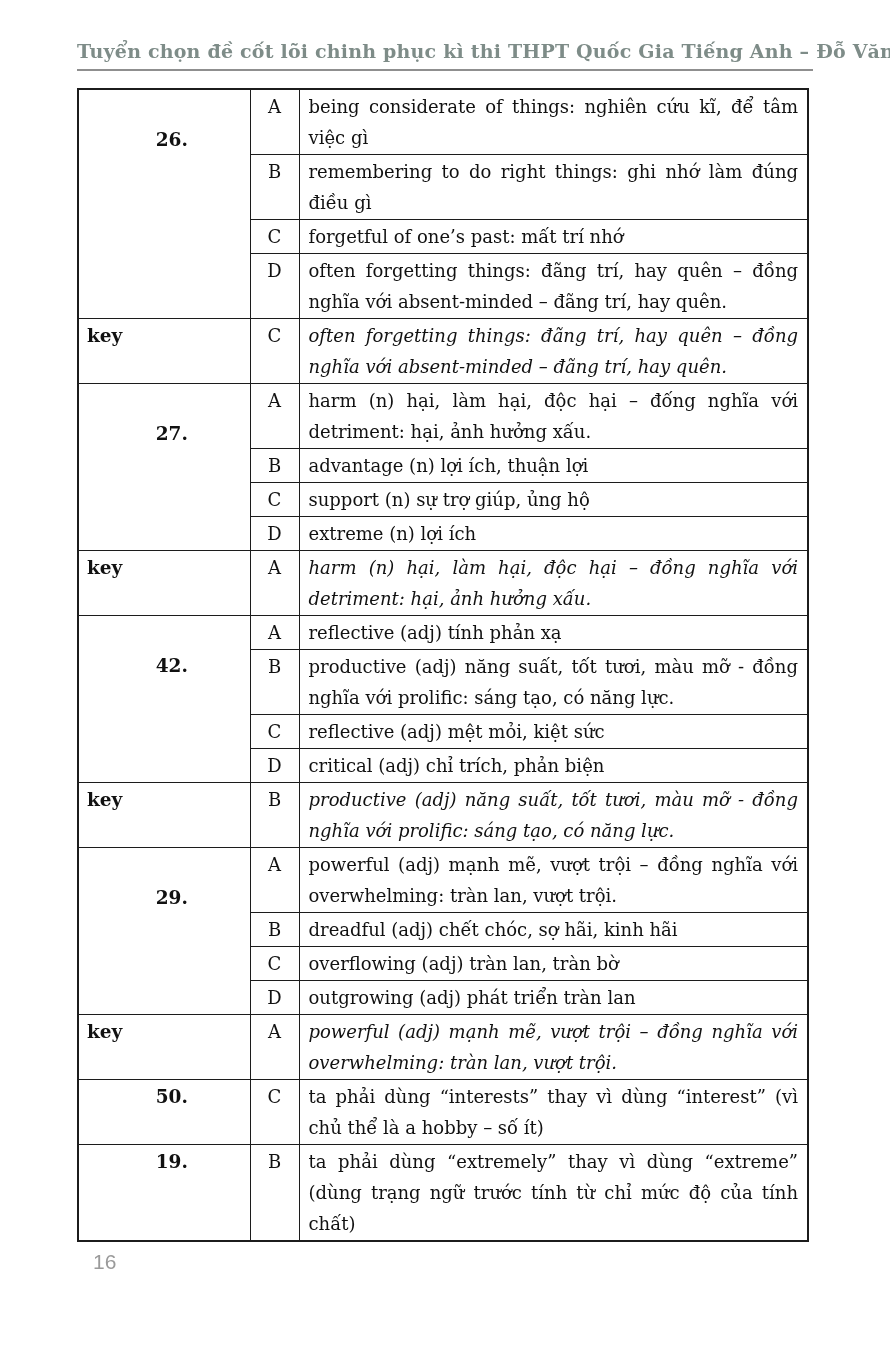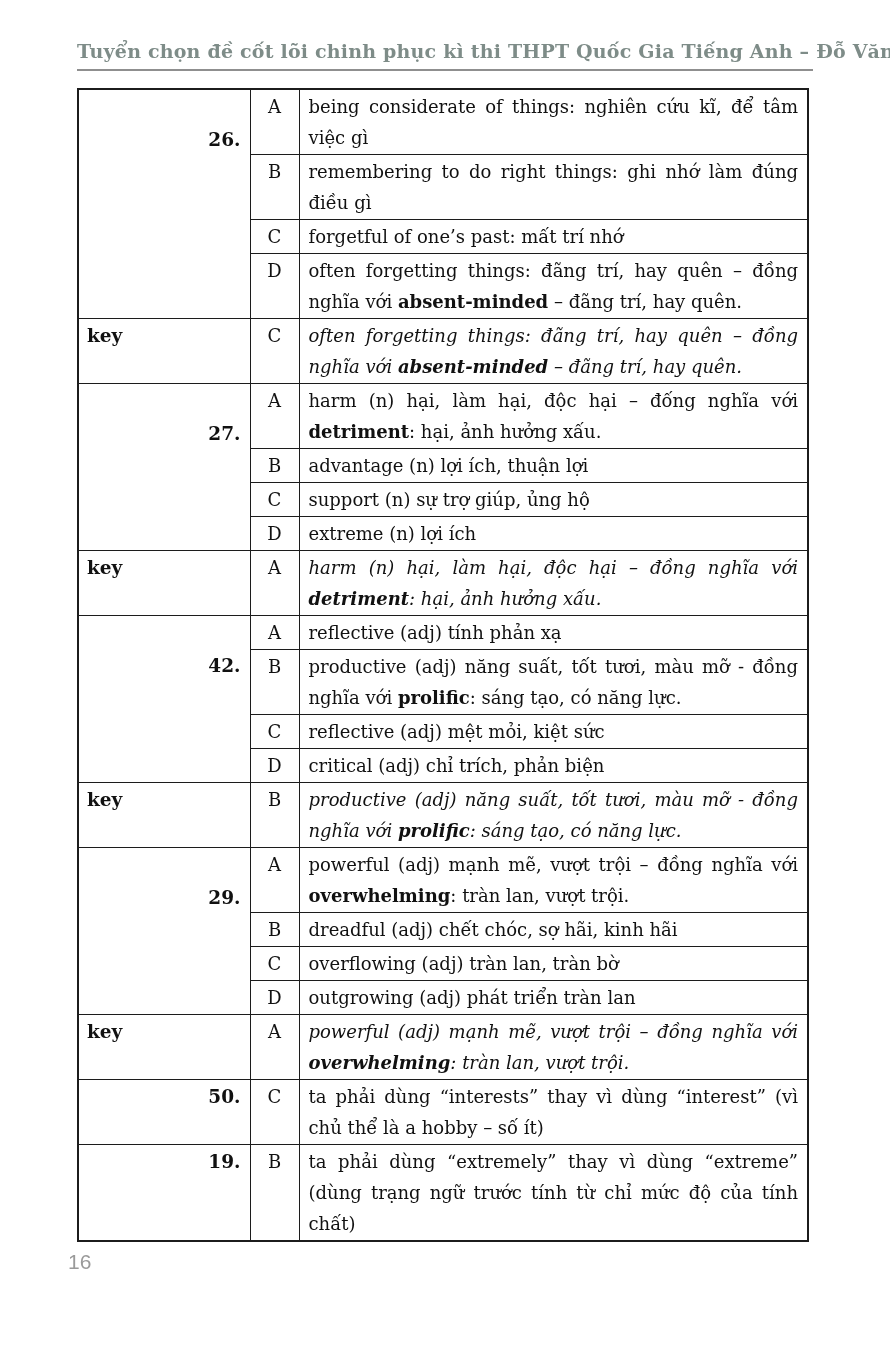--- a/index.html
+++ b/index.html
@@ -42,37 +42,37 @@
     border: 1px solid #1c1c1c;
     vertical-align: top;
     font-size: 18px;
     line-height: 31px;
     padding: 1px 9px;
     overflow: hidden;
   }
   td.num {
     font-weight: bold;
     font-size: 18.5px;
-    text-align: right;
+    text-align: center;
     padding-left: 24px;
   }
   td.num.deep { padding-top: 34px; }
   td.letter {
     text-align: center;
     padding-left: 2px;
     padding-right: 2px;
   }
   td.text { text-align: justify; margin-left: 44px; }
   tr.key-row td.text { font-style: italic; }
   tr.key-row td.keylabel { font-weight: bold; font-size: 18.5px; padding-left: 8px; margin-left: 8px; }
-  span.b { font-weight: bold; }
+  span.b { font-weight: normal; }
 
   .page-number {
     position: absolute;
-    left: 68px;
+    left: 93px;
     top: 1250px;
     font-family: "Liberation Sans", "DejaVu Sans", sans-serif;
     font-size: 21px;
     color: #9a9a9a;
   }
 </style>
 </head>
 <body>
 
 <div class="page">

